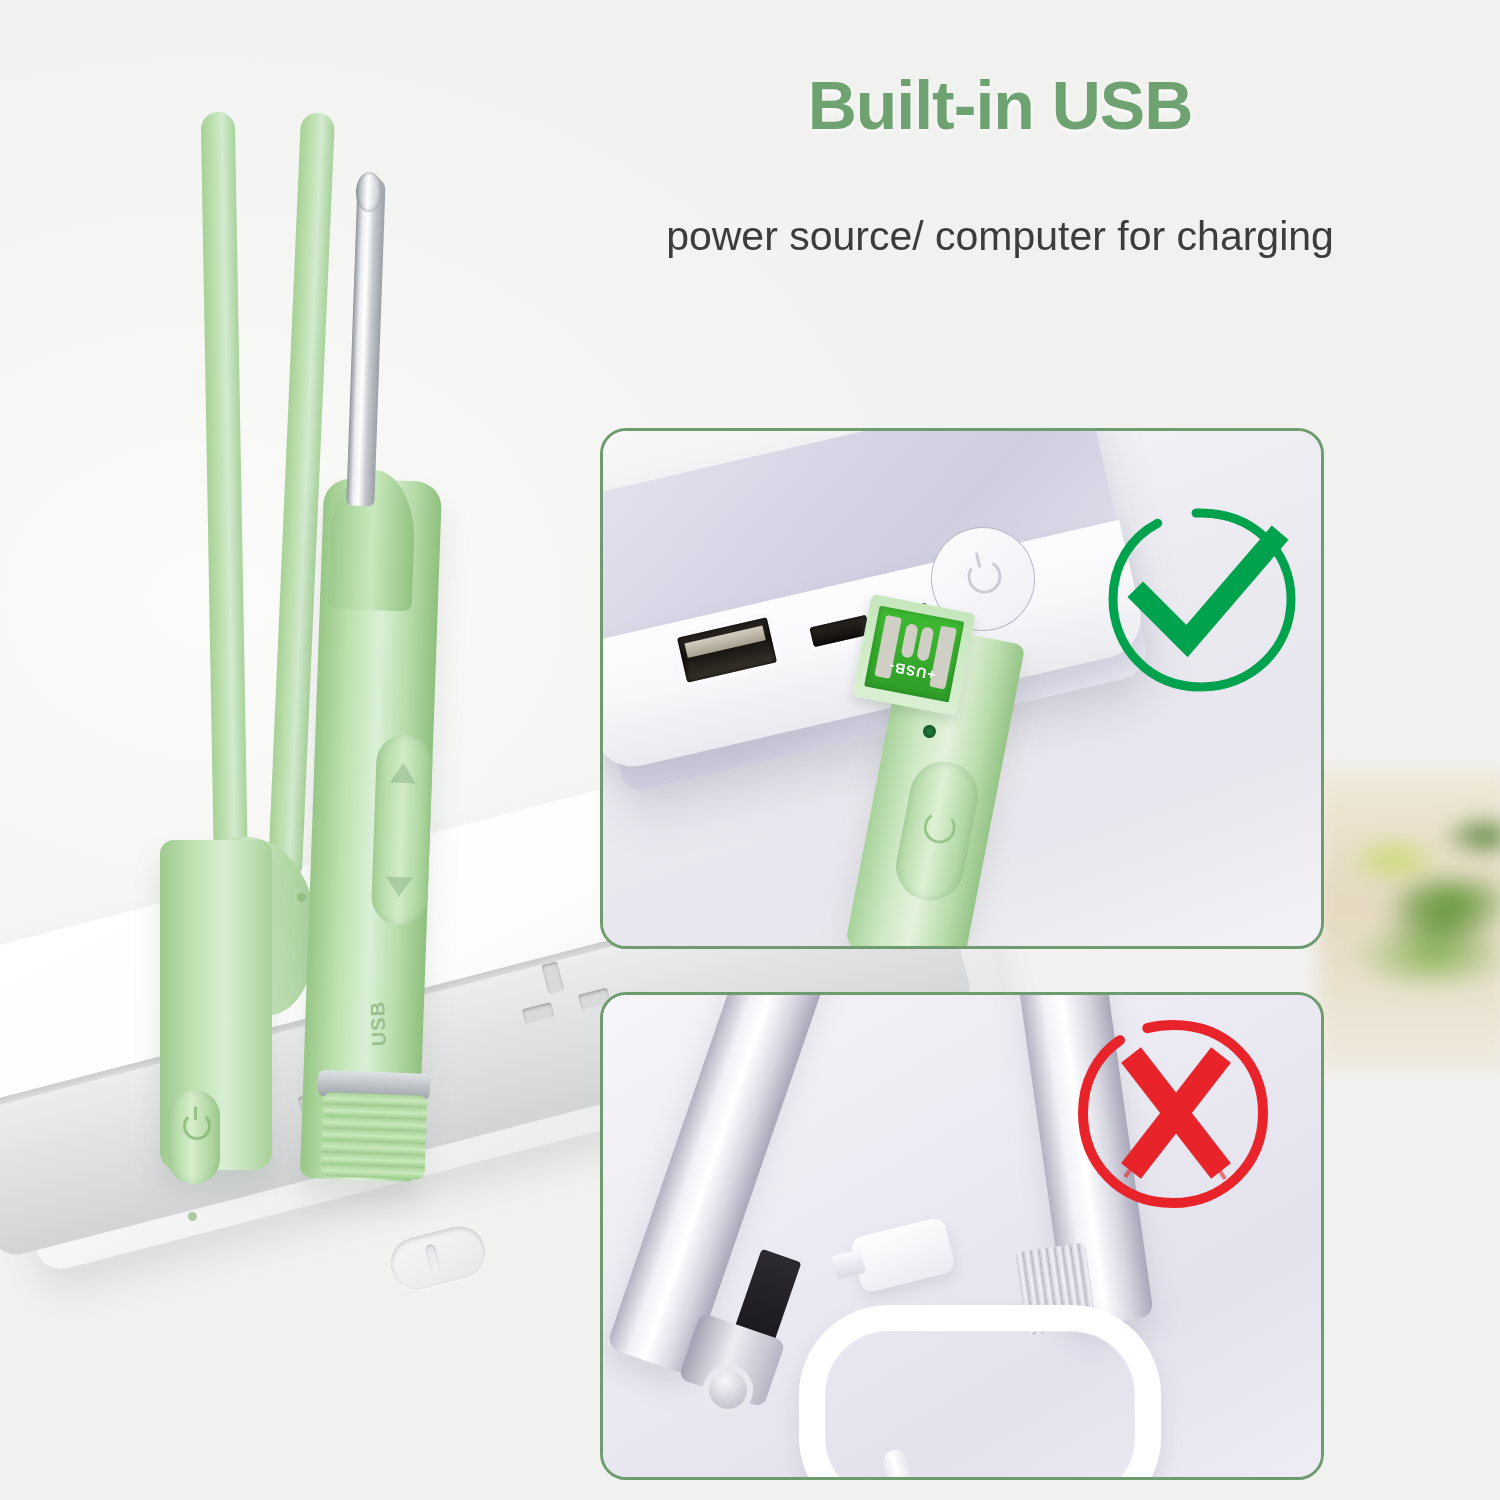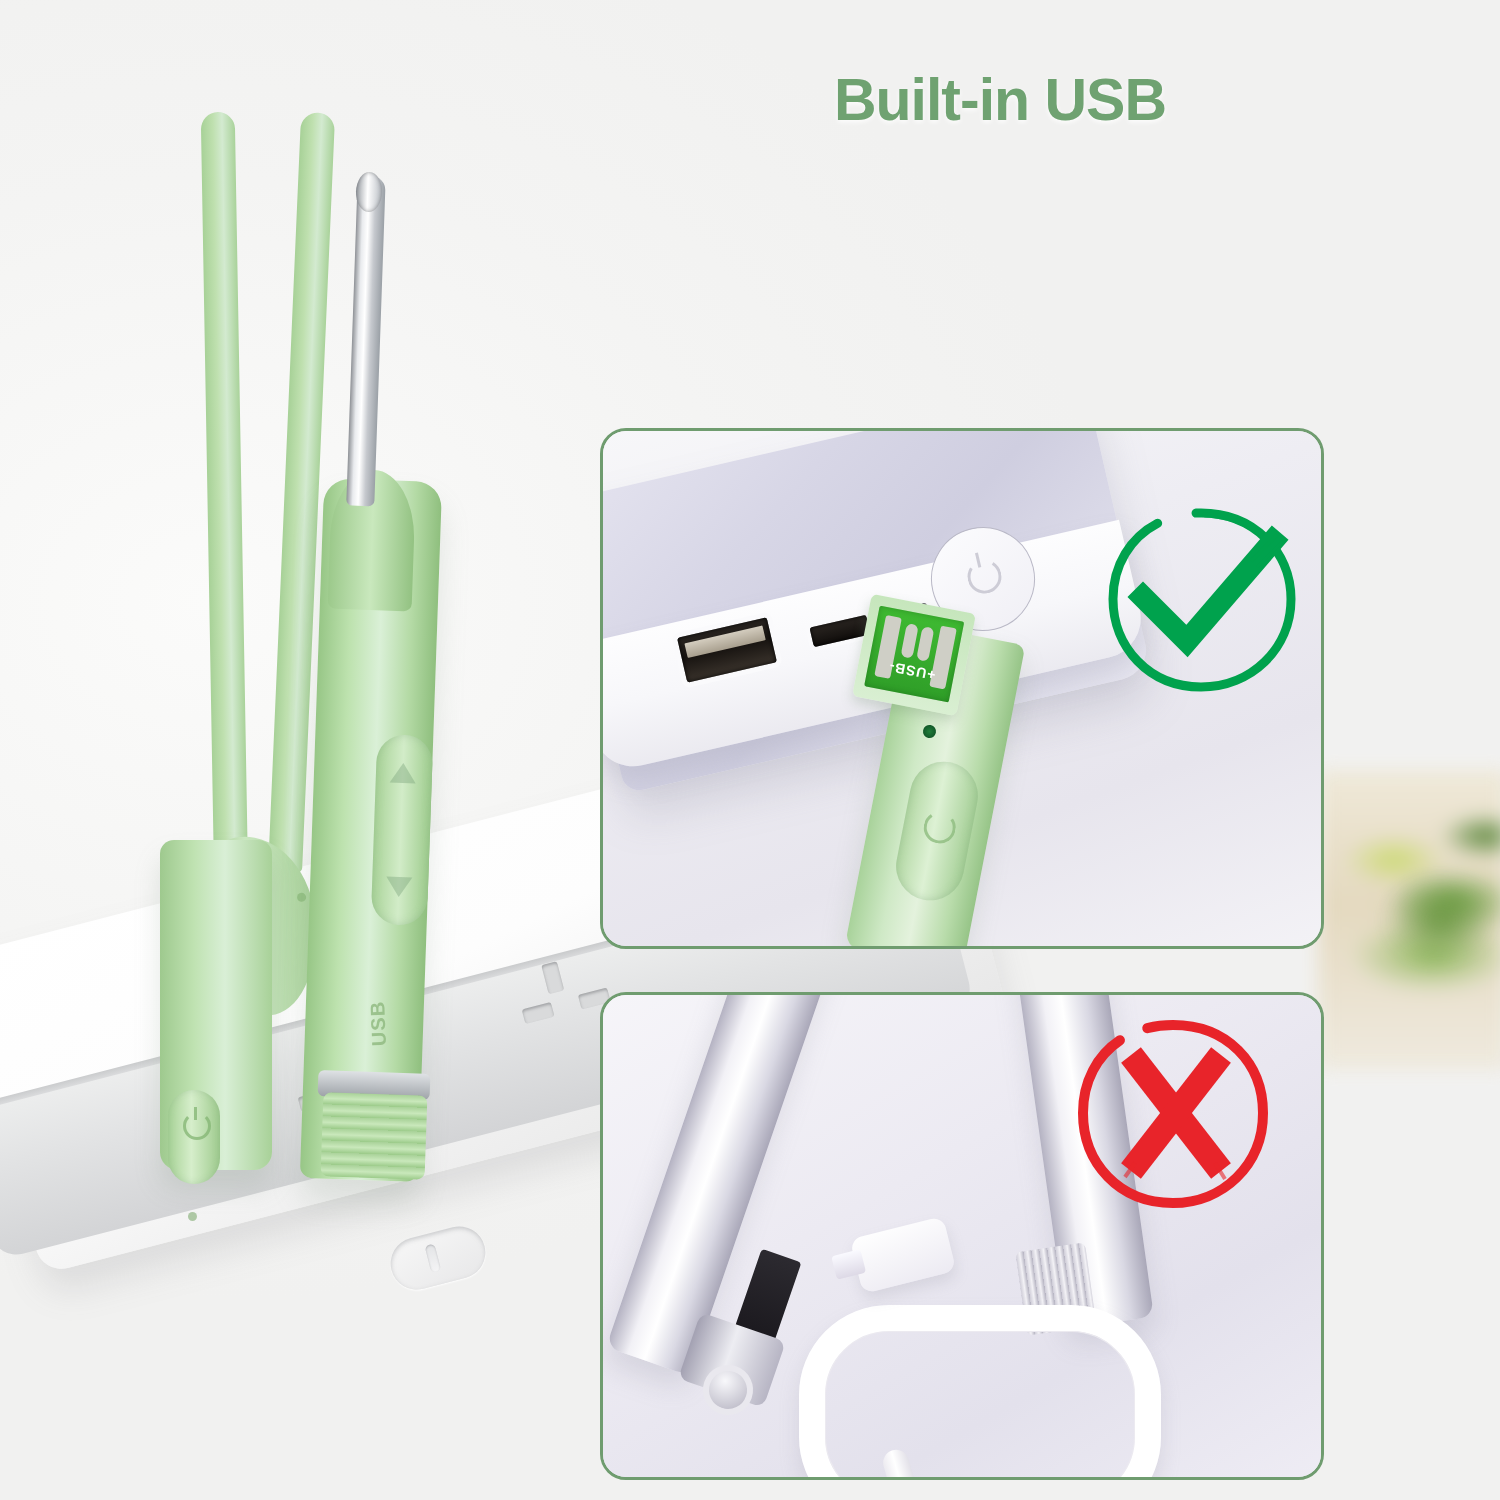--- a/index.html
+++ b/index.html
@@ -143,21 +143,21 @@
     position:absolute;left:183px;top:1112px;width:22px;height:22px;border:3px solid #83b573;
     border-radius:50%;border-top-color:transparent;opacity:.75;
   }
   .pwr-glyph::after{content:"";position:absolute;left:8px;top:-8px;width:3px;height:13px;background:#83b573;}
   .led-dot{position:absolute;left:188px;top:1212px;width:9px;height:9px;border-radius:50%;
     background:#7faa6f;opacity:.6;}
 
   
   .title{
     position:absolute;left:650px;top:70px;width:700px;
-    font-size:59px;font-weight:700;color:#6fa271;letter-spacing:-1px;
+    font-size:68px;font-weight:700;color:#6fa271;letter-spacing:-1px;
     text-align:center;line-height:1.05;
     font-family:"Liberation Sans","DejaVu Sans",sans-serif;
     font-stretch:condensed;
     text-shadow:0 2px 5px rgba(255,255,255,.9);
     white-space:nowrap;
   }
   .subtitle{
     position:absolute;left:575px;top:208px;width:850px;
     font-size:41px;color:#3c3c3c;text-align:center;line-height:1.38;
     font-weight:400;
@@ -343,20 +343,21 @@
   <div class="pick-taper"></div>
   <div class="pick-metal"></div>
   <div class="pick-loop"></div>
   <div class="pick-btn"></div>
   <div class="pick-ring"></div>
   <div class="pick-thread"></div>
   <div class="usb-label">USB</div>
 
   <div class="title">Built-in USB</div>
   <div class="subtitle">
+    <div>power source/ computer for charging</div>
   </div>
 
   <div class="panel" id="panel-good">
     <div class="pp-bg"></div>
 
     <div class="pbank"></div>
     <div class="pbank-face"></div>
 
     <div class="usb-a"></div>
     <div class="micro-usb"></div>

